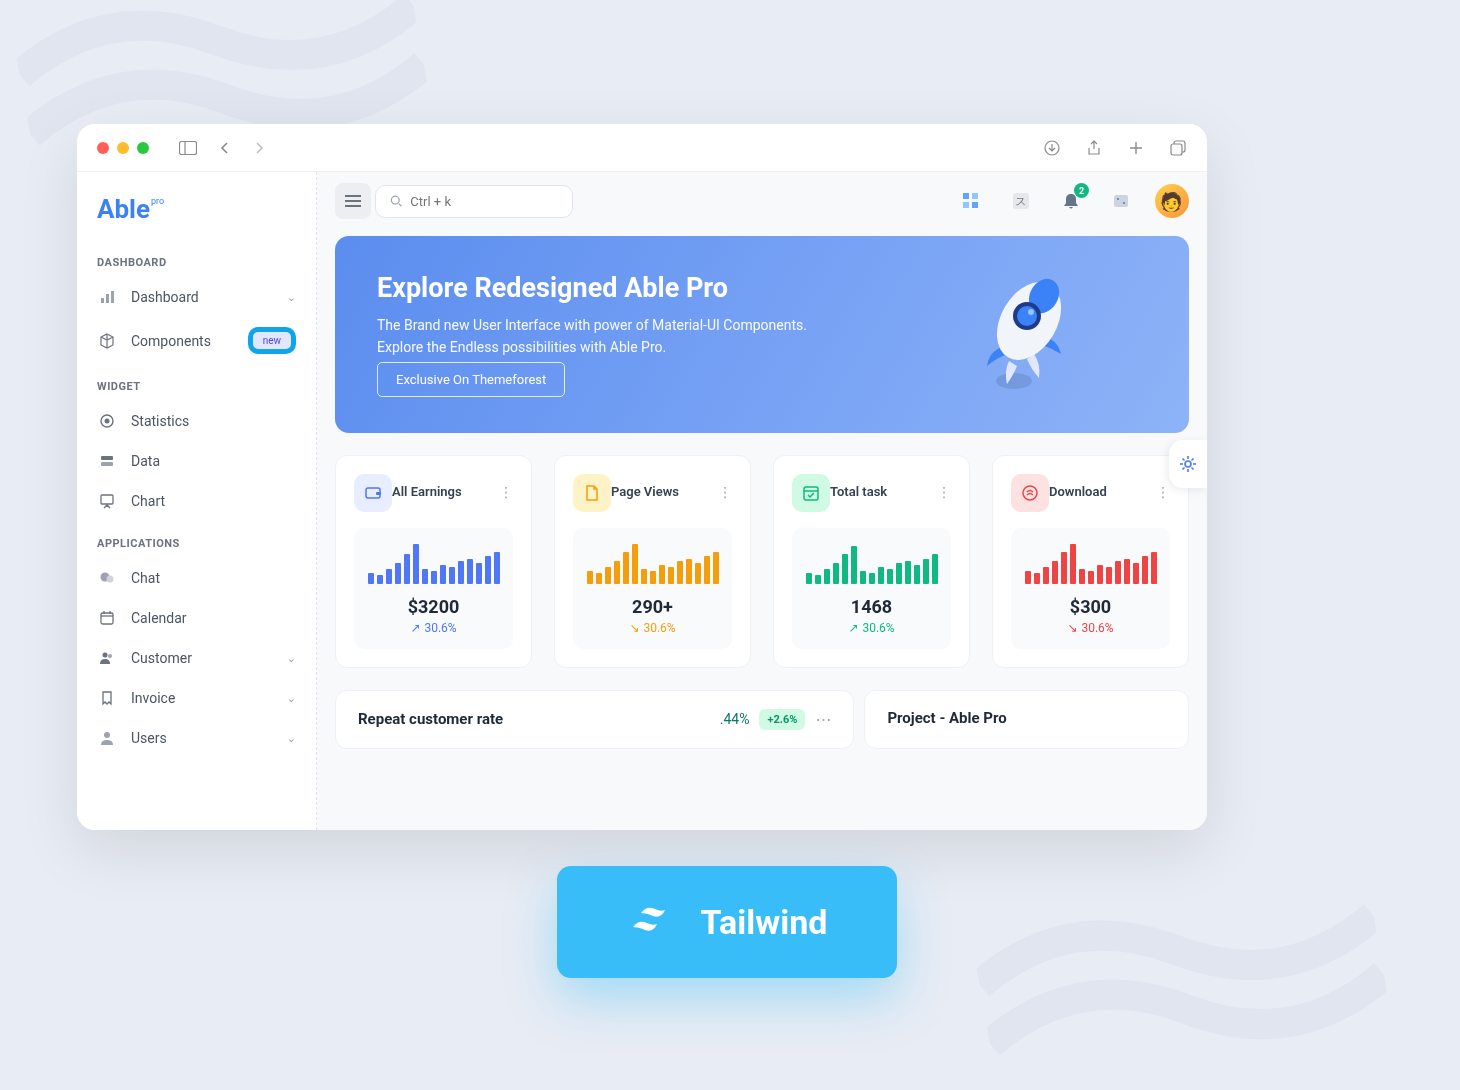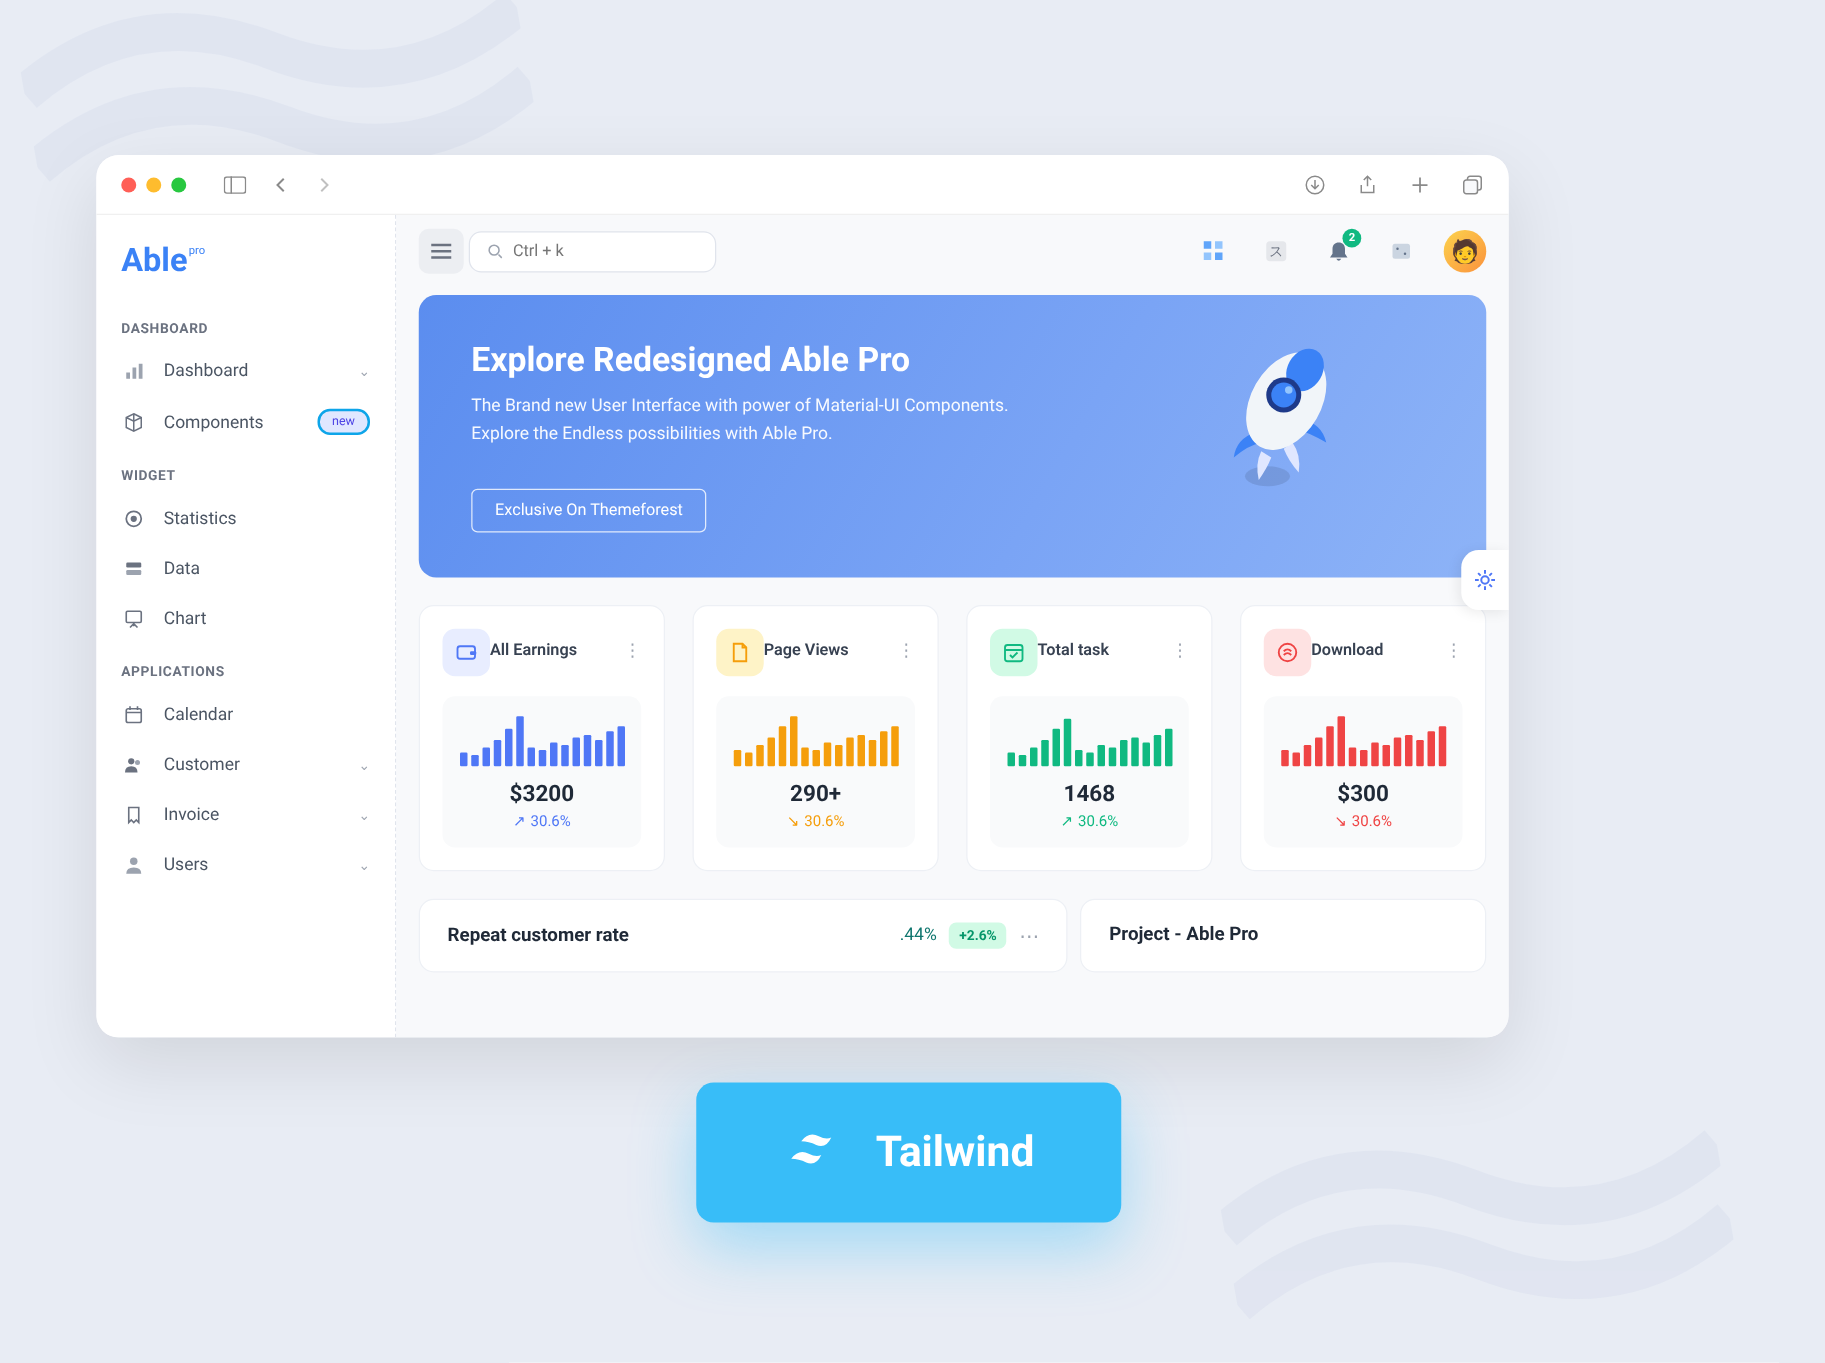--- a/index.html
+++ b/index.html
@@ -28,38 +28,38 @@
 .sidebar { width: 240px; background: #fff; border-right: 1px dashed #e0e4ec; padding: 22px 14px; overflow-y: auto; }
 .logo { display: flex; align-items: baseline; margin-bottom: 24px; padding-left: 6px; }
 .logo-text { font-size: 26px; font-weight: 700; color: #3b82f6; }
 .logo-pro { font-size: 9px; color: #3b82f6; margin-left: 1px; position: relative; top: -14px; }
 
 .section-label { font-size: 11px; font-weight: 700; color: #6b7280; letter-spacing: 0.5px; padding: 8px 6px; margin-top: 8px; }
 .nav-item { display: flex; align-items: center; padding: 10px 6px; border-radius: 8px; cursor: pointer; gap: 14px; }
 .nav-icon { width: 20px; height: 20px; display: flex; align-items: center; justify-content: center; color: #6b7280; font-size: 14px; }
 .nav-label { font-size: 14px; color: #4b5563; flex: 1; }
 .nav-chevron { color: #9ca3af; font-size: 11px; }
-.nav-badge { background: #e0e7ff; color: #4f46e5; font-size: 10px; padding: 3px 10px; border-radius: 10px; border: 2px solid #0ea5e9; }
+.nav-badge { background: #e0e7ff; color: #4f46e5; font-size: 10px; padding: 3px 10px; border-radius: 10px; border: 5px solid #0ea5e9; }
 
 .main { flex: 1; display: flex; flex-direction: column; overflow: hidden; background: #f8f9fb; }
 .topbar { height: 58px; display: flex; align-items: center; padding: 0 18px; gap: 4px; }
 .menu-btn { width: 36px; height: 36px; background: #eceef2; border-radius: 8px; display: flex; align-items: center; justify-content: center; cursor: pointer; }
 .menu-btn span { display: block; width: 16px; height: 2px; background: #6b7280; box-shadow: 0 -5px 0 #6b7280, 0 5px 0 #6b7280; }
 .search { display: flex; align-items: center; border: 1px solid #e0e4ec; border-radius: 10px; padding: 8px 14px; width: 198px; gap: 8px; background: #fff; }
 .search input { border: none; outline: none; font-size: 13px; width: 100%; color: #6b7280; background: transparent; }
 .topbar-right { margin-left: auto; display: flex; align-items: center; gap: 18px; }
 .topbar-icon { width: 32px; height: 32px; display: flex; align-items: center; justify-content: center; cursor: pointer; color: #6b7280; position: relative; }
 .notif-badge { position: absolute; top: -2px; right: -2px; background: #10b981; color: #fff; font-size: 9px; font-weight: 700; width: 15px; height: 15px; border-radius: 50%; display: flex; align-items: center; justify-content: center; }
 .avatar { width: 34px; height: 34px; border-radius: 50%; background: linear-gradient(135deg,#fcd34d,#fb923c); display: flex; align-items: center; justify-content: center; font-size: 18px; }
 
 .content { flex: 1; padding: 6px 18px 18px; overflow-y: auto; }
 
 .hero { background: linear-gradient(120deg, #5b8def 0%, #7aa4f5 60%, #8db3f7 100%); border-radius: 14px; padding: 36px 42px; color: #fff; position: relative; overflow: hidden; margin-bottom: 22px; }
 .hero h1 { font-size: 27px; font-weight: 700; margin-bottom: 10px; }
-.hero p { font-size: 14px; opacity: 0.95; line-height: 1.6; margin-bottom: 32px; }
+.hero p { font-size: 14px; opacity: 0.95; line-height: 1.6; margin-bottom: 3px; }
 .hero-btn { display: inline-block; border: 1.5px solid rgba(255,255,255,0.8); padding: 9px 18px; border-radius: 5px; font-size: 13px; cursor: pointer; }
 .rocket { position: absolute; right: 100px; top: 30px; width: 130px; height: 130px; }
 
 .settings-fab { position: absolute; right: 0; top: 316px; width: 38px; height: 48px; background: #fff; border-radius: 14px 0 0 14px; display: flex; align-items: center; justify-content: center; box-shadow: -2px 2px 10px rgba(0,0,0,0.08); cursor: pointer; z-index: 10; }
 
 .stats-row { display: grid; grid-template-columns: repeat(4, 1fr); gap: 22px; margin-bottom: 22px; }
 .stat-card { background: #fff; border: 1px solid #edf0f5; border-radius: 12px; padding: 18px; }
 .stat-head { display: flex; align-items: center; margin-bottom: 16px; }
 .stat-icon { width: 38px; height: 38px; border-radius: 10px; display: flex; align-items: center; justify-content: center; }
 .stat-title { font-size: 13px; font-weight: 600; color: #374151; flex: 1; line-height: 1.3; }
@@ -200,20 +200,29 @@
           <div class="nav-item">
             <span class="nav-icon">
               <svg width="16" height="16" viewBox="0 0 16 16">
                 <rect x="2" y="2" width="12" height="9" rx="1" fill="none" stroke="#6b7280" stroke-width="1.3"></rect>
                 <path d="M8 11 V14 M5 15 L8 12 L11 15" stroke="#6b7280" stroke-width="1.3" fill="none"></path>
               </svg>
             </span>
             <span class="nav-label">Chart</span>
           </div>
           <div class="section-label">APPLICATIONS</div>
+          <div class="nav-item">
+            <span class="nav-icon">
+              <svg width="16" height="16" viewBox="0 0 16 16">
+                <circle cx="6" cy="7" r="4.5" fill="#9ca3af"></circle>
+                <circle cx="11" cy="9" r="3.5" fill="#d1d5db"></circle>
+              </svg>
+            </span>
+            <span class="nav-label">Chat</span>
+          </div>
           <div class="nav-item">
             <span class="nav-icon">
               <svg width="16" height="16" viewBox="0 0 16 16">
                 <rect x="2" y="3" width="12" height="11" rx="1.5" fill="none" stroke="#6b7280" stroke-width="1.3"></rect>
                 <line x1="2" y1="6" x2="14" y2="6" stroke="#6b7280" stroke-width="1.3"></line>
                 <line x1="5" y1="1" x2="5" y2="4" stroke="#6b7280" stroke-width="1.3"></line>
                 <line x1="11" y1="1" x2="11" y2="4" stroke="#6b7280" stroke-width="1.3"></line>
               </svg>
             </span>
             <span class="nav-label">Calendar</span>

